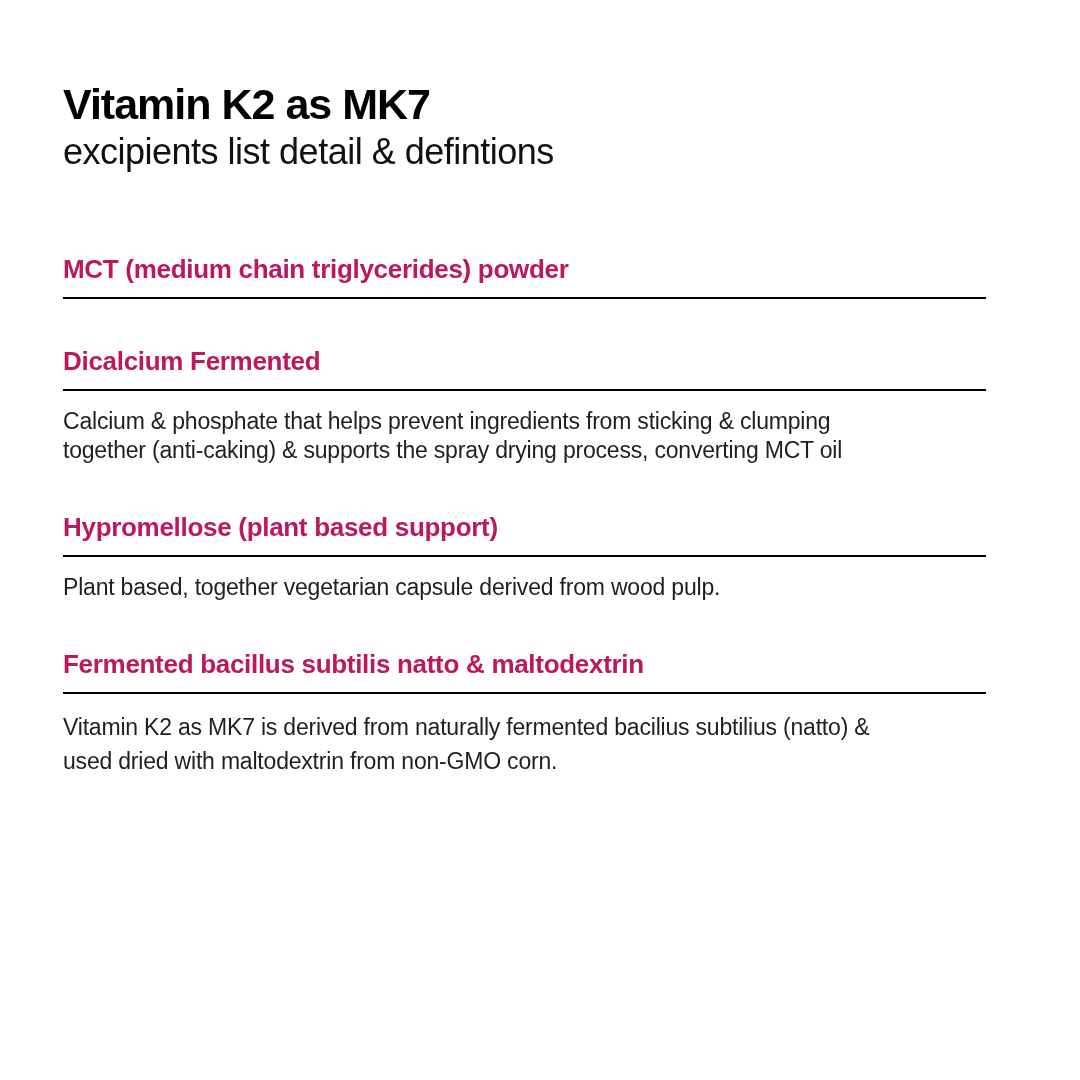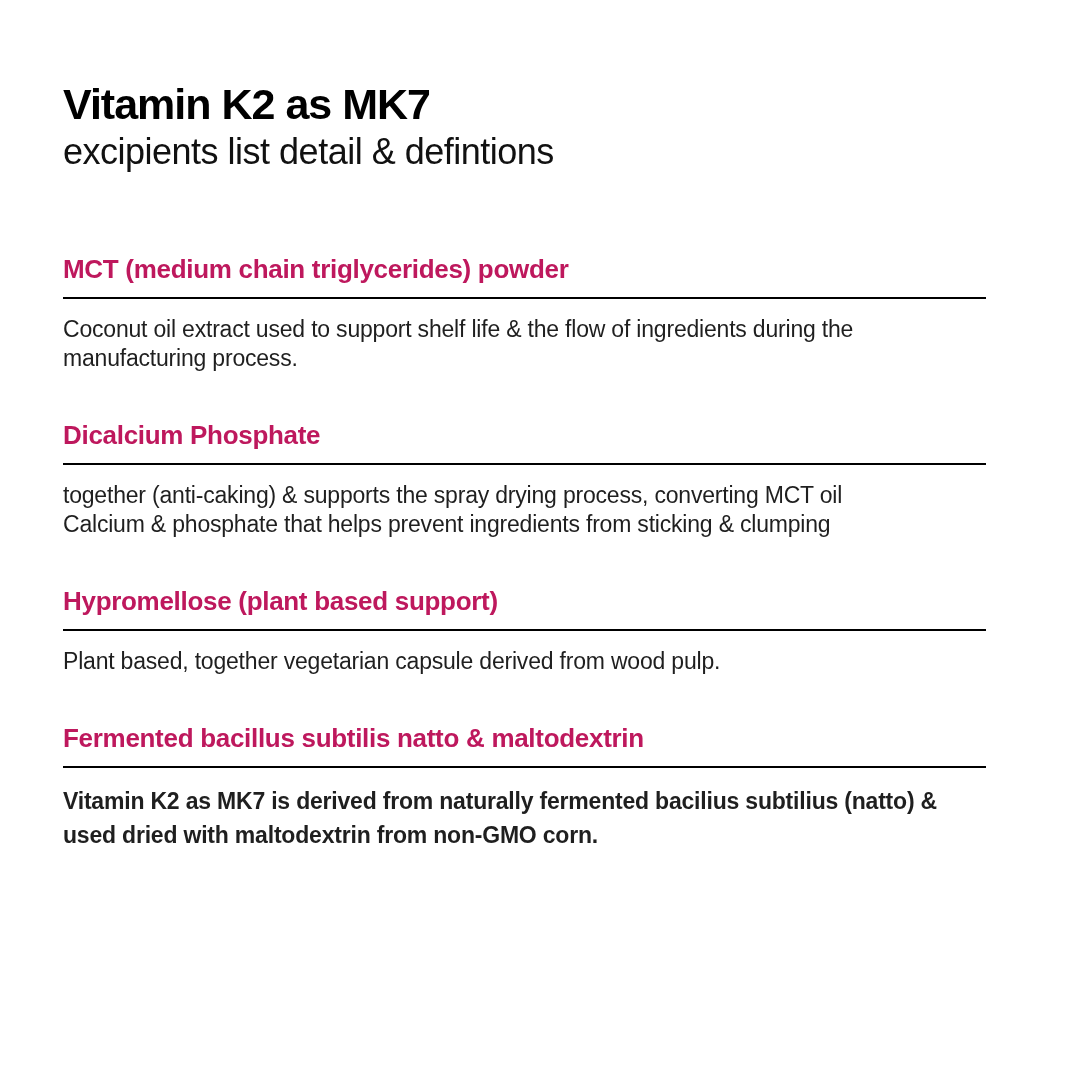--- a/index.html
+++ b/index.html
@@ -56,46 +56,41 @@
   .section-body {
     margin-top: 16px;
     font-size: 23px;
     font-weight: 400;
     letter-spacing: -0.2px;
     line-height: 29px;
     color: #1f1f1f;
   }
   .section-body.wide-leading {
     line-height: 34px;
-    font-weight: bold;
   }
 </style>
 </head>
 <body>
 
 <div class="page">
   <div class="doc-title">Vitamin K2 as MK7</div>
   <div class="doc-subtitle">excipients list detail &amp; defintions</div>
 
   <div class="sections">
   <div class="section">
     <div class="section-heading">MCT (medium chain triglycerides) powder</div>
     <hr class="section-rule">
-    <div class="section-body">
-          <div>Coconut oil extract used to support shelf life &amp; the flow of ingredients during the</div>
-          <div>manufacturing process.</div>
-        </div>
   </div>
 
   <div class="section">
-    <div class="section-heading">Dicalcium Phosphate</div>
+    <div class="section-heading">Dicalcium Fermented</div>
     <hr class="section-rule">
     <div class="section-body">
+          <div>Calcium &amp; phosphate that helps prevent ingredients from sticking &amp; clumping</div>
           <div>together (anti-caking) &amp; supports the spray drying process, converting MCT oil</div>
-          <div>Calcium &amp; phosphate that helps prevent ingredients from sticking &amp; clumping</div>
         </div>
   </div>
 
   <div class="section">
     <div class="section-heading">Hypromellose (plant based support)</div>
     <hr class="section-rule">
     <div class="section-body">
           <div>Plant based, together vegetarian capsule derived from wood pulp.</div>
         </div>
   </div>

